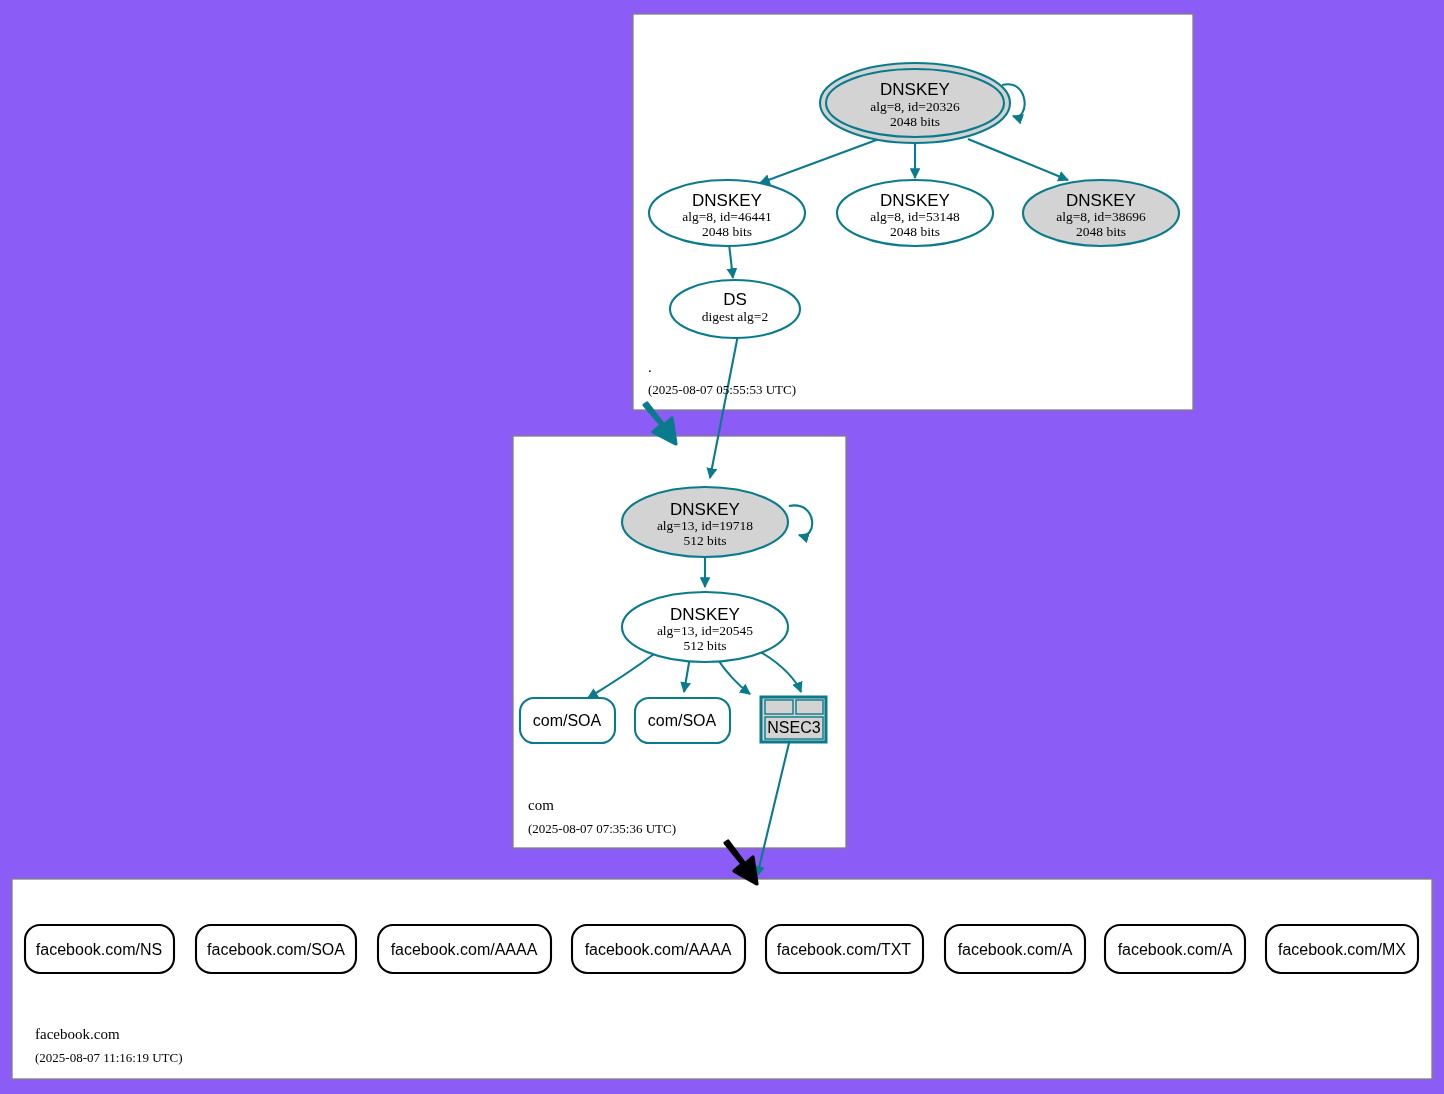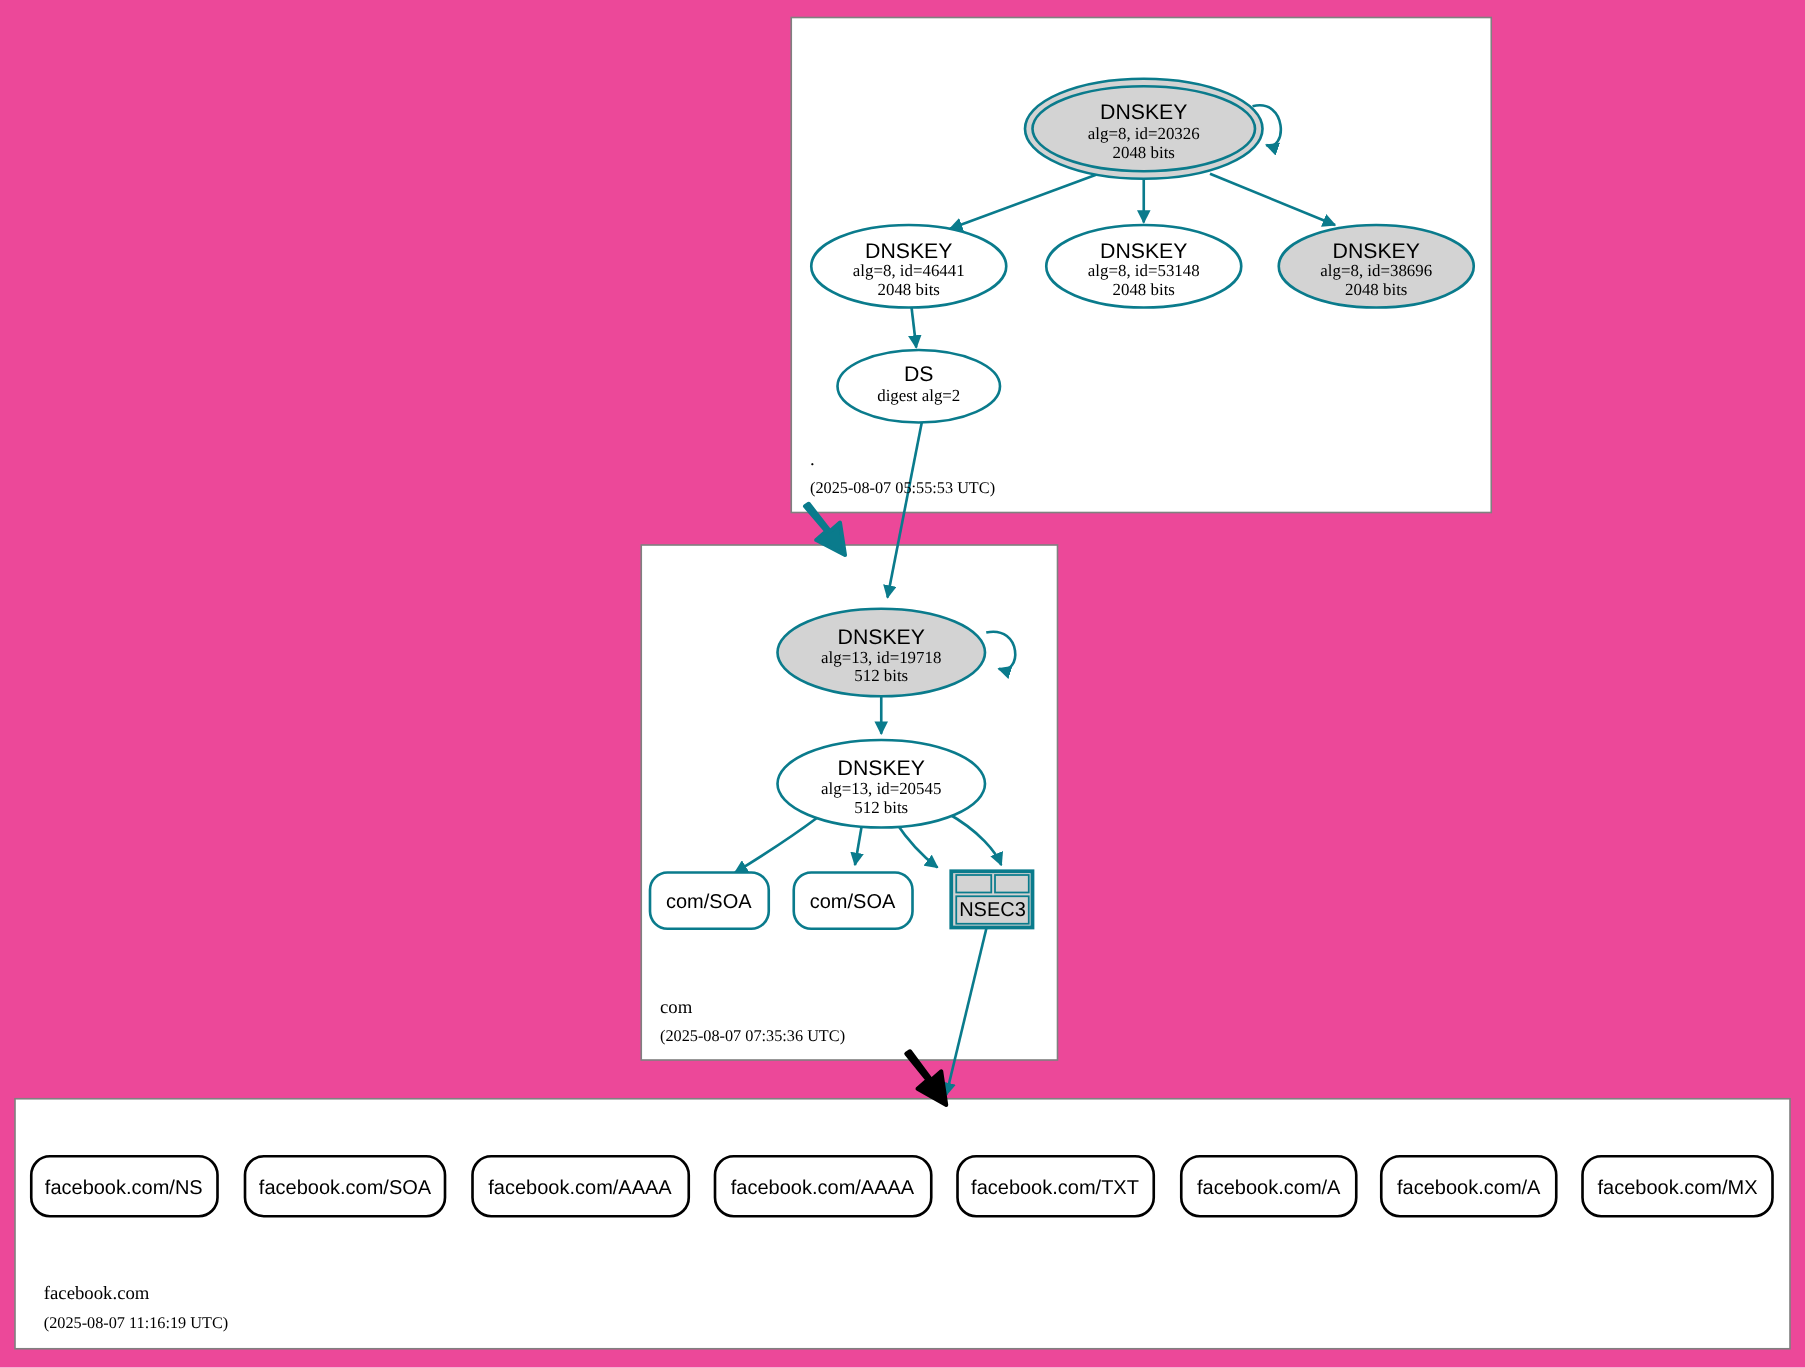--- a/index.html
+++ b/index.html
@@ -7,21 +7,21 @@
     padding: 0;
     background: #ffffff;
   }
   body {
     font-family: "Liberation Sans", sans-serif;
   }
   #canvas {
     position: relative;
     width: 1444px;
     height: 1094px;
-    background: #ec4899;
+    background: #8b5cf6;
     overflow: hidden;
   }
   svg#graph {
     position: absolute;
     left: 0;
     top: 0;
     width: 1444px;
     height: 1094px;
     display: block;
   }

